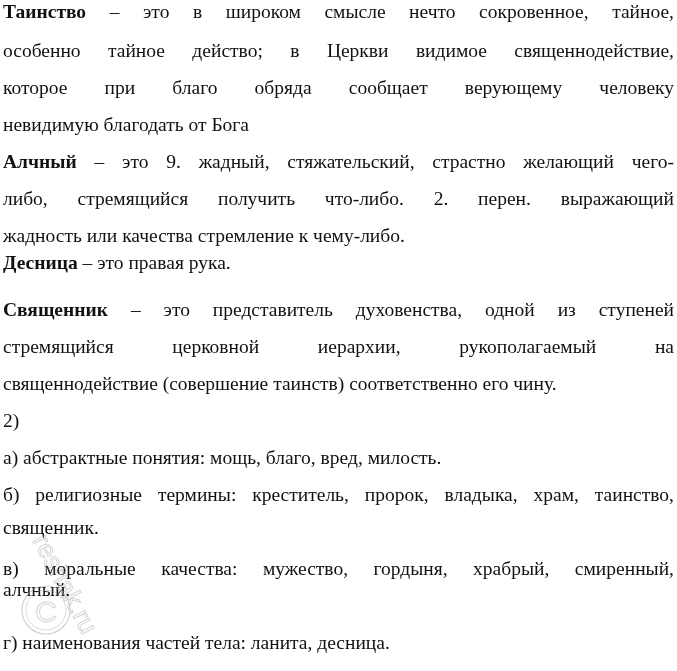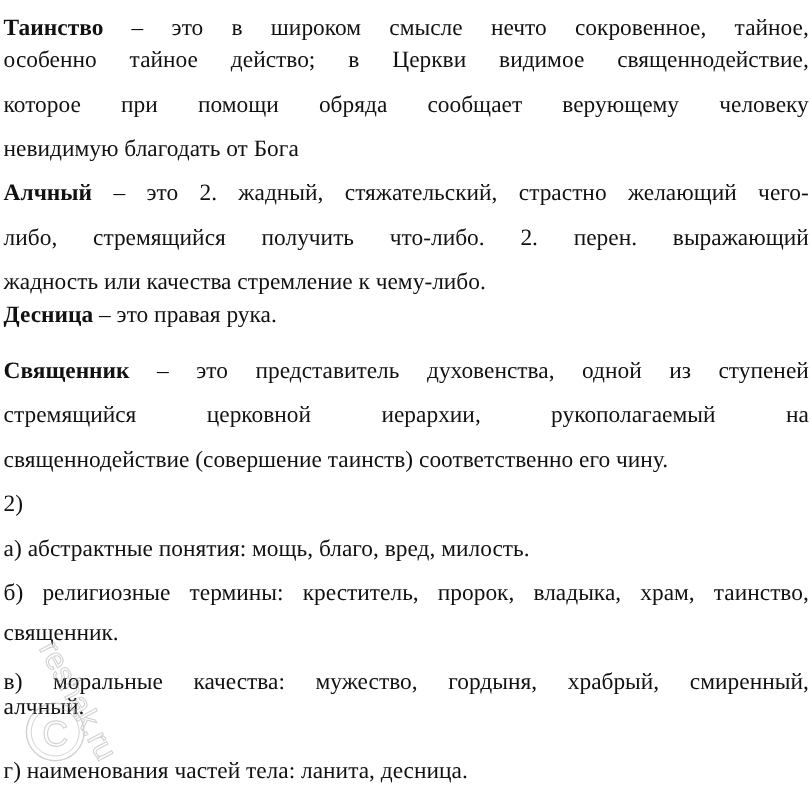--- a/index.html
+++ b/index.html
@@ -18,26 +18,26 @@
   .watermark {
     position: absolute; left: 14px; top: 500px; width: 110px; height: 170px;
     pointer-events: none; opacity: 0.45;
   }
 </style>
 </head>
 <body>
 
 <div class="page">
 
-  <div class="line just" style="top:12px"><span class="term">Таинство</span><span> – это в широком смысле нечто сокровенное, тайное,</span></div>
+  <div class="line just" style="top:0"><span class="term">Таинство</span><span> – это в широком смысле нечто сокровенное, тайное,</span></div>
   <div class="line just" style="top:39px">особенно тайное действо; в Церкви видимое священнодействие,</div>
-  <div class="line just" style="top:76px">которое при помощи обряда сообщает верующему человеку</div>
+  <div class="line just" style="top:76px">которое при благо обряда сообщает верующему человеку</div>
   <div class="line" style="top:113px">невидимую благодать от Бога</div>
 
-  <div class="line just" style="top:150px"><span class="term">Алчный</span><span> – это 2. жадный, стяжательский, страстно желающий чего-</span></div>
+  <div class="line just" style="top:150px"><span class="term">Алчный</span><span> – это 9. жадный, стяжательский, страстно желающий чего-</span></div>
   <div class="line just" style="top:187px">либо, стремящийся получить что-либо. 2. перен. выражающий</div>
   <div class="line" style="top:224px">жадность или качества стремление к чему-либо.</div>
 
   <div class="line" style="top:251px"><span class="term">Десница</span><span> – это правая рука.</span></div>
 
   <div class="line just" style="top:298px"><span class="term">Священник</span><span> – это представитель духовенства, одной из ступеней</span></div>
   <div class="line just" style="top:335px">стремящийся церковной иерархии, рукополагаемый на</div>
   <div class="line" style="top:372px">священнодействие (совершение таинств) соответственно его чину.</div>
 
   <div class="line" style="top:409px">2)</div>

